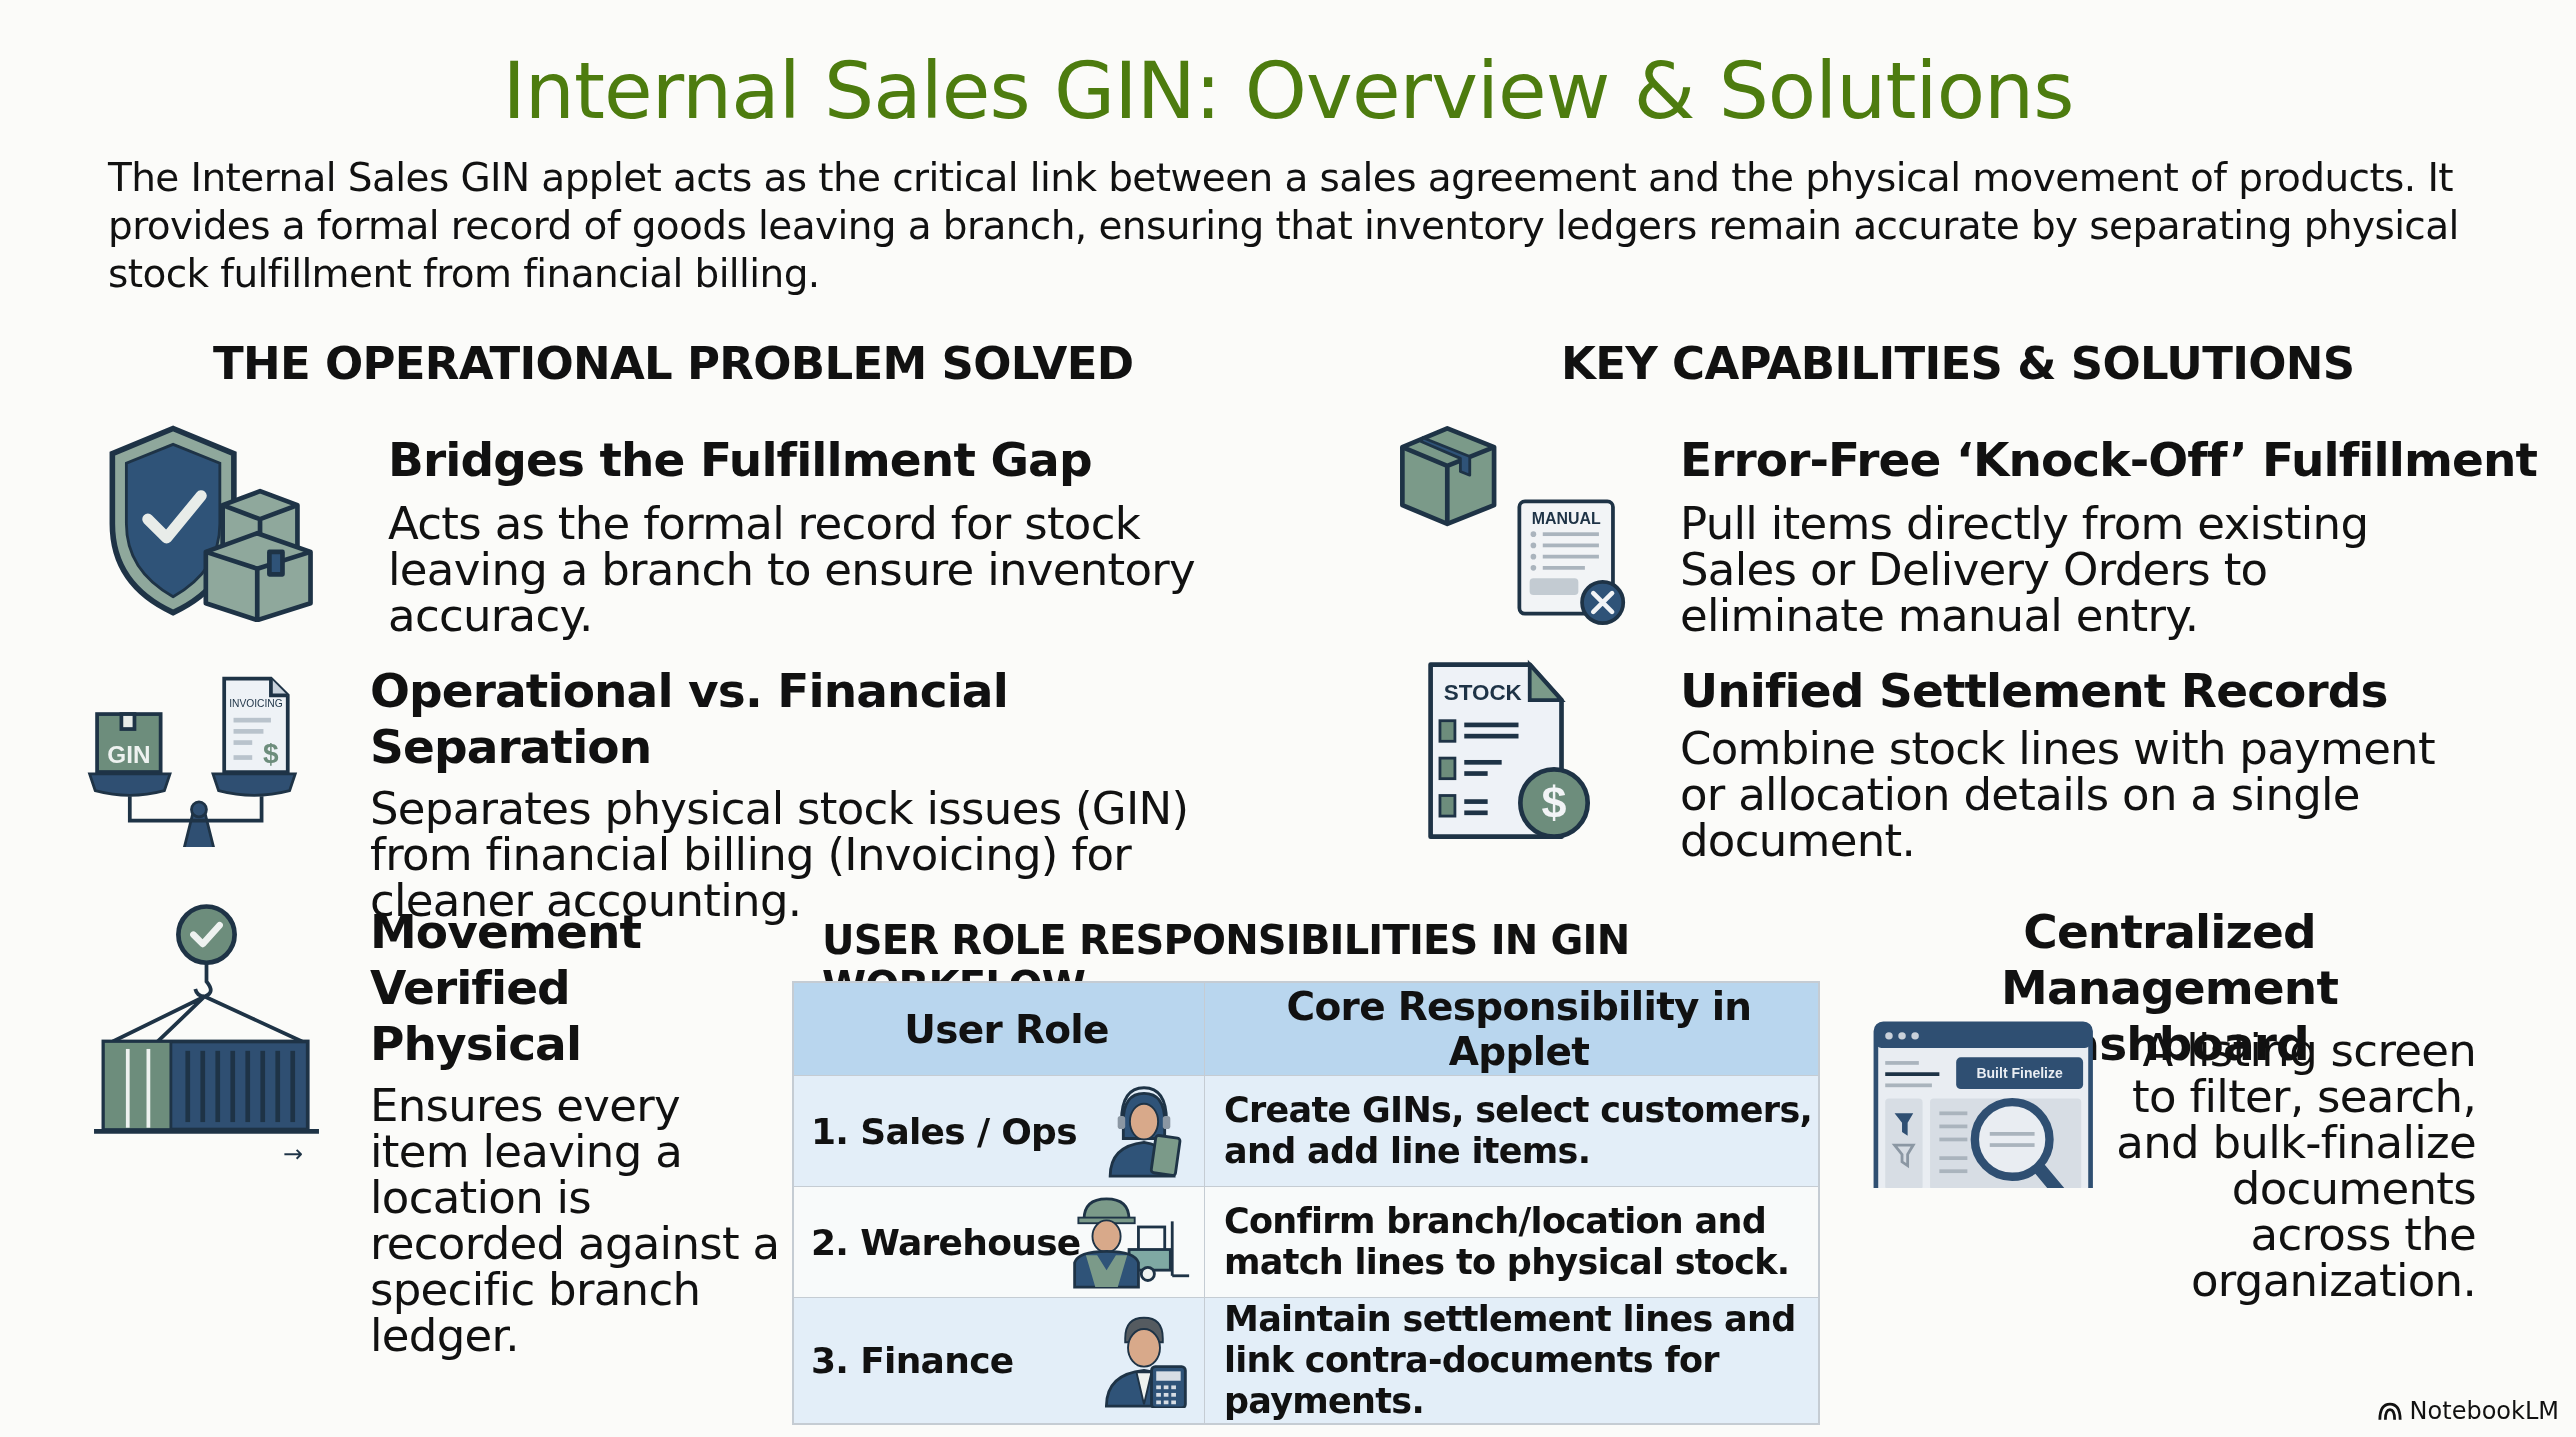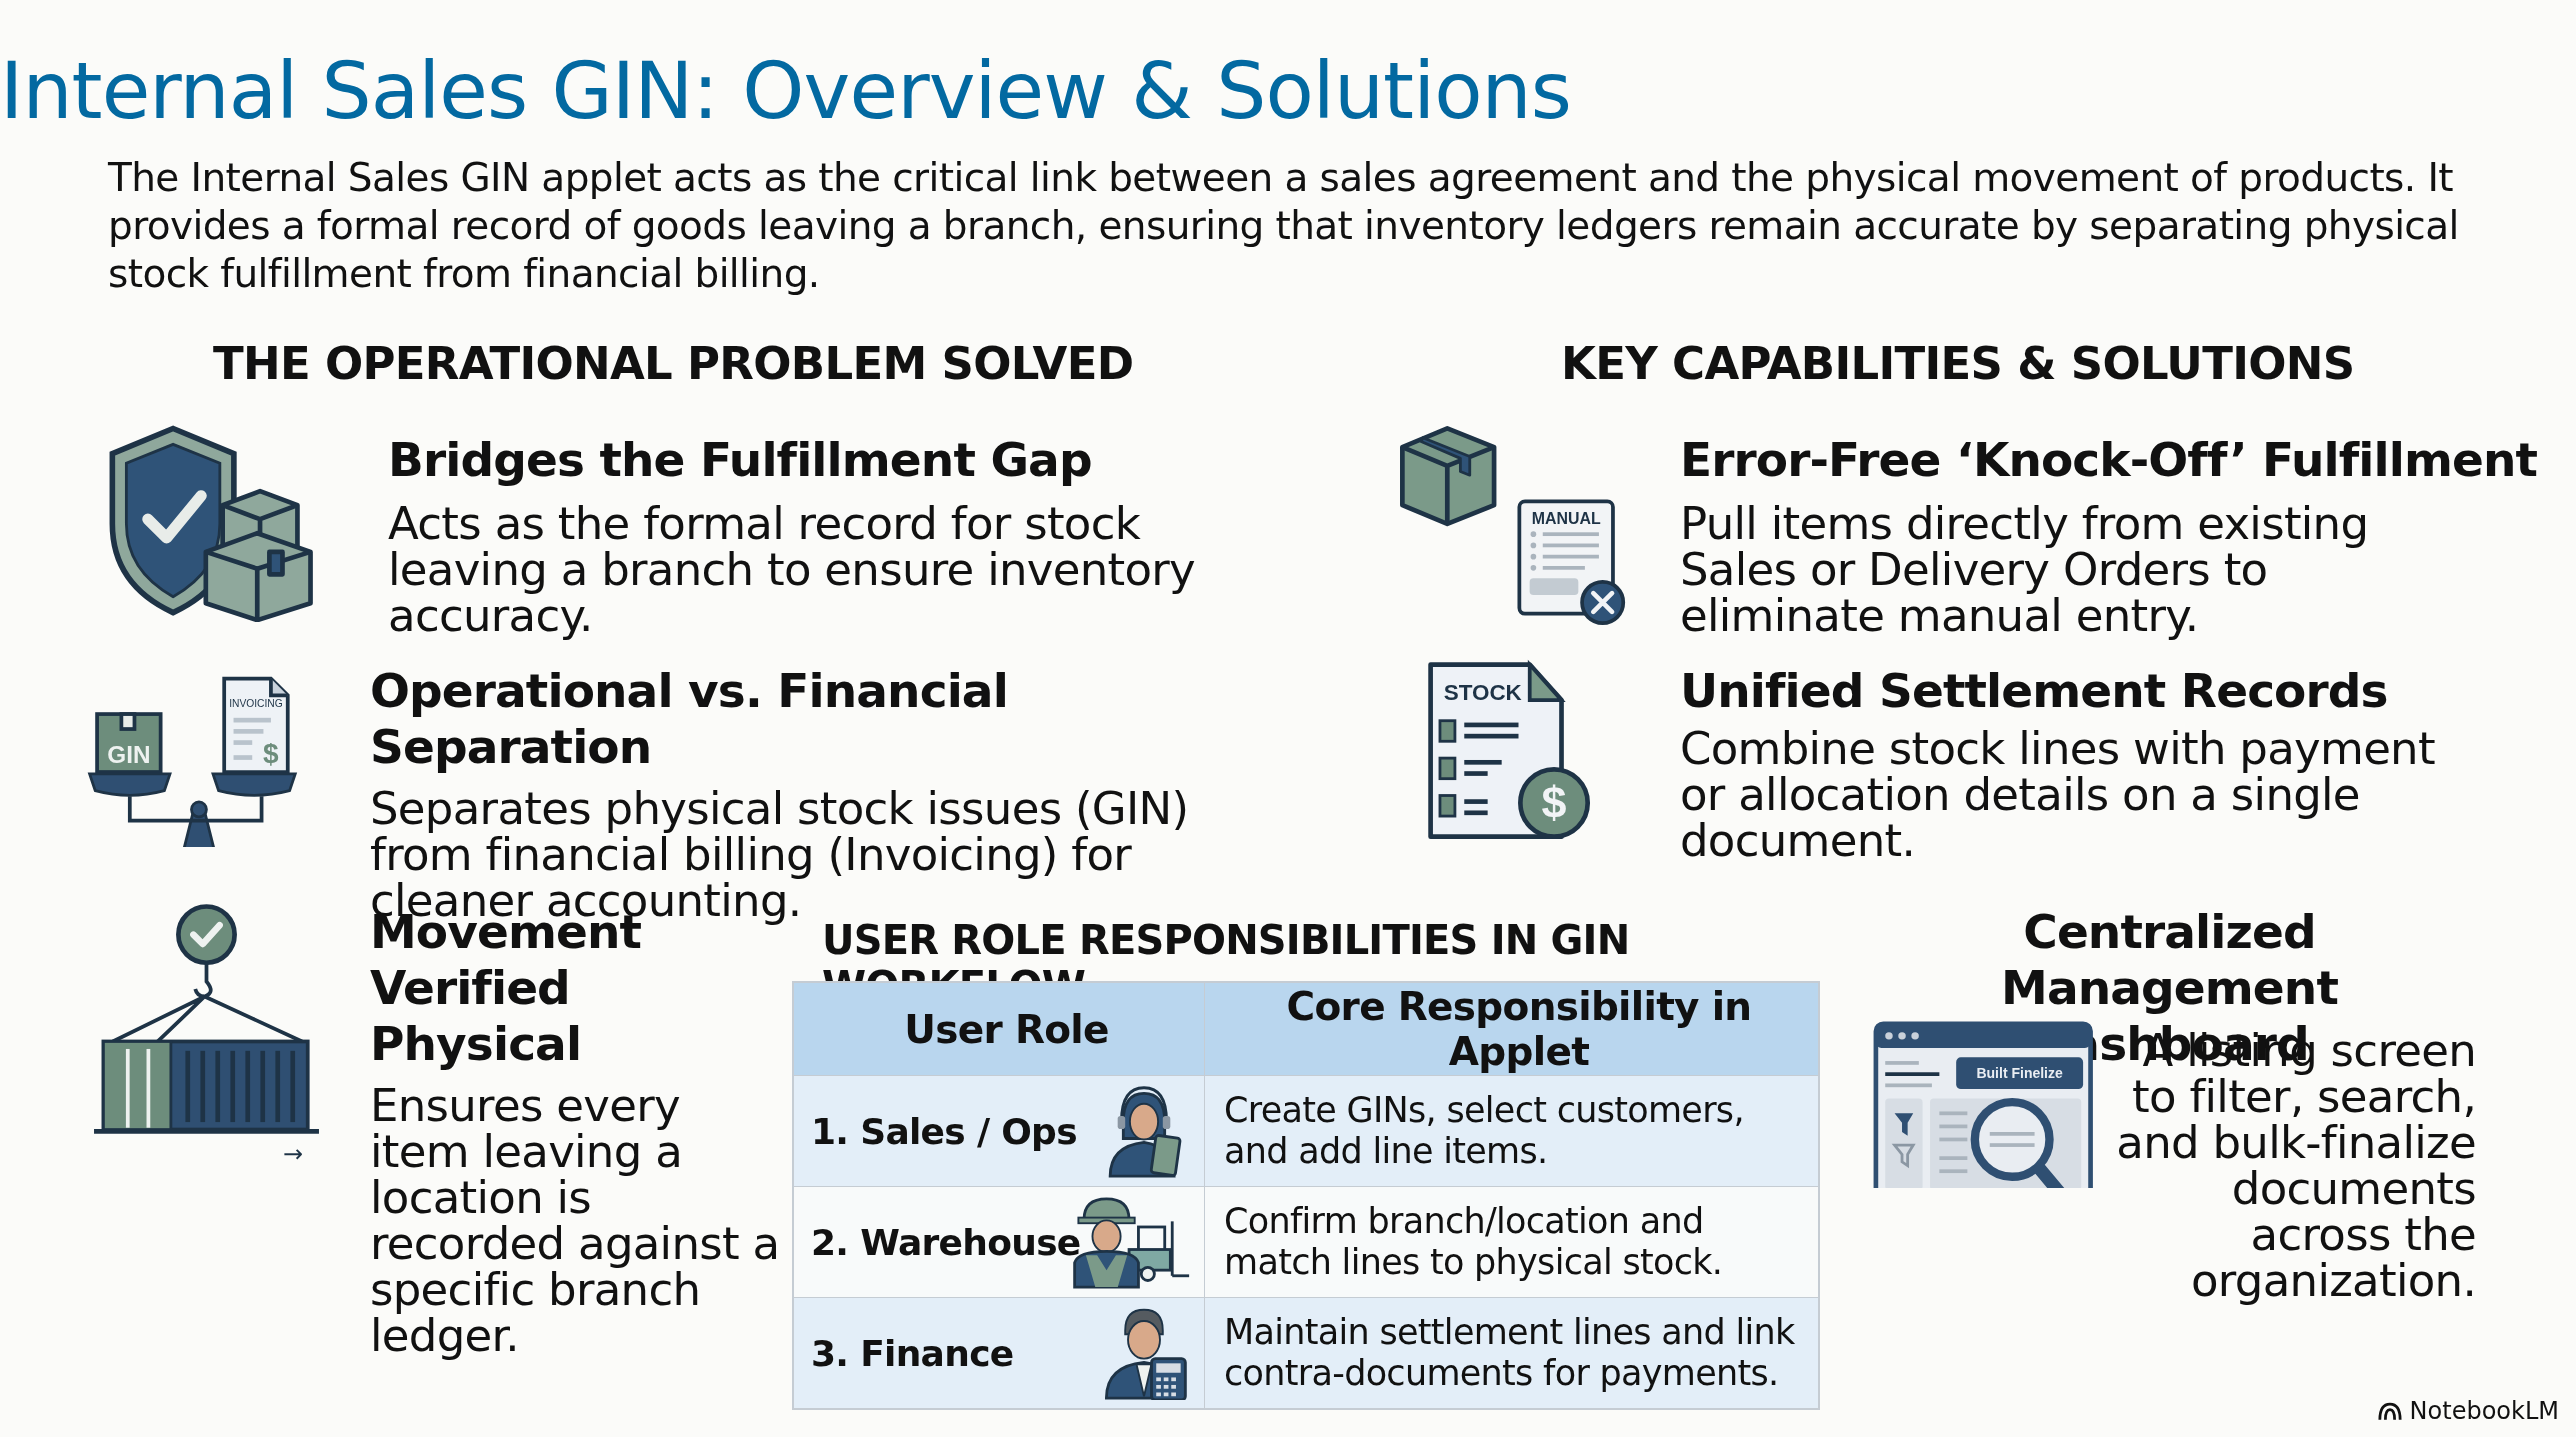--- a/index.html
+++ b/index.html
@@ -3,22 +3,22 @@
 <meta charset="utf-8">
 <style>
   html, body { margin:0; padding:0; }
   body {
     width:2576px; height:1438px; overflow:hidden; position:relative;
     background:#fbfbf9; color:#111;
     font-family:"DejaVu Sans", "Liberation Sans", sans-serif;
   }
   .abs { position:absolute; }
   .title {
-    left:0; width:2576px; top:45px; 
-    font-size:79px; font-weight:400; letter-spacing:-0.9px; color:#0369a1;
+    left:0; width:2576px; top:45px; text-align:center;
+    font-size:79px; font-weight:400; letter-spacing:-0.9px; color:#4d7c0f;
     font-family:"DejaVu Sans", sans-serif;
   }
   .intro {
     left:108px; top:154px; width:2396px;
     font-size:39px; line-height:48px; color:#111; letter-spacing:-0.6px;
   }
   .sec-h {
     font-size:45px; font-weight:700; letter-spacing:-0.7px; color:#111;
     font-family:"DejaVu Sans", sans-serif;
   }
@@ -34,21 +34,21 @@
   table.roles th {
     background:#b9d6ee; height:77px; font-size:39px; font-weight:700; letter-spacing:-0.7px;
     border:1.9px solid #c5ccd3; color:#111;padding-left:16px;
   }
   table.roles td { border:1.9px solid #c5ccd3; height:108px; vertical-align:middle; }
   table.roles tr.r-blue td { background:#e3eef8; }
   table.roles tr.r-white td { background:#f8fafa; }
   .role-cell { position:relative; width:374px; padding-left:17px; }
   .role-name { font-size:36px; font-weight:700; letter-spacing:-0.7px; }
   .role-icon { position:absolute; right:13px; top:50%; transform:translateY(-50%); }
-  .resp-cell { padding-left:19px; padding-right:4px; font-size:35px; line-height:41px; letter-spacing:-0.7px; }
+  .resp-cell { padding-left:19px; padding-right:4px; font-size:35px; line-height:41px; letter-spacing:-0.7px;font-weight:bold; }
   .brand { right:17px; bottom:13px; font-size:24px; font-weight:500; display:flex; align-items:center; gap:7.5px; color:#111;text-align:right; }
 </style>
 </head>
 <body>
 
 <div class="abs title">Internal Sales GIN: Overview &amp; Solutions</div>
 <div class="abs intro">The Internal Sales GIN applet acts as the critical link between a sales agreement and the physical movement of products. It provides a formal record of goods leaving a branch, ensuring that inventory ledgers remain accurate by separating physical stock fulfillment from financial billing.</div>
 
 <div class="abs sec-h" style="left:213px; top:337px;">THE OPERATIONAL PROBLEM SOLVED</div>
 <div class="abs sec-h" style="left:1561px; top:337px;">KEY CAPABILITIES &amp; SOLUTIONS</div>

